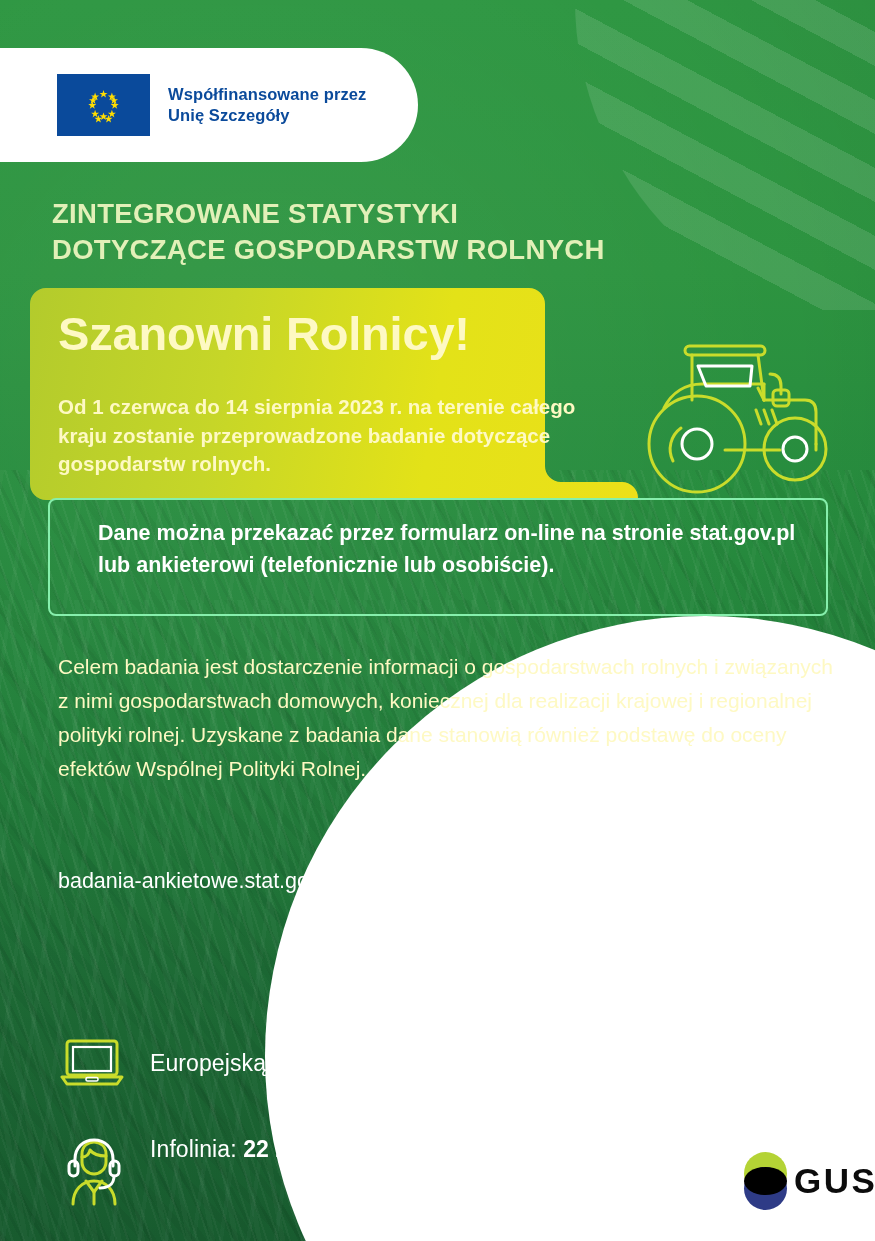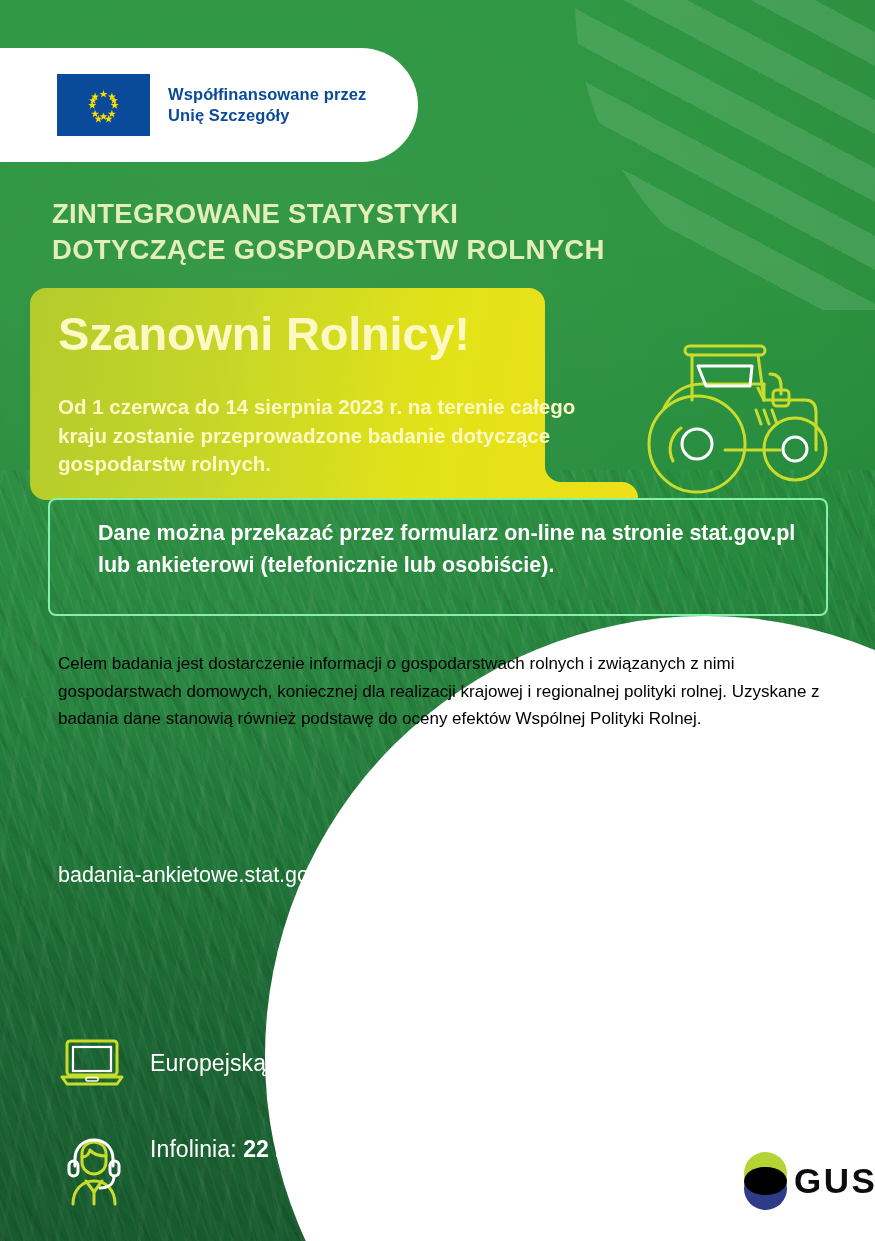--- a/index.html
+++ b/index.html
@@ -113,32 +113,32 @@
     border:2px solid #86efac; border-radius:8px;
   }
   .outline-text {
     position:absolute; left:48px; top:18px; width:714px;
     color:#ffffff; font-size:21.5px; font-weight:bold; line-height:1.47;
   }
 
   
   .body-para {
     position:absolute; left:58px; top:650px; width:790px;
-    color:#000000; font-size:17px; line-height:1.62;
+    color:#fef9c3; font-size:21px; line-height:1.62;
   }
 
   
   .identity {
     position:absolute; left:58px; top:858px; width:790px;
   }
   .identity-lead {
     color:#d4e87f; font-size:21px; font-weight:bold; line-height:1.42;
   }
   .identity-url {
-    color:#ffffff; font-size:21.5px; line-height:1.42; margin-top:2px;
+    color:#ffffff; font-size:21.5px; line-height:1.42; margin-top:8px;
   }
 
   
   .row-web {
     position:absolute; left:60px; top:1038px;
     display:flex; align-items:center; gap:26px;
   }
   .row-phone {
     position:absolute; left:62px; top:1136px;
     display:flex; align-items:flex-start; gap:24px;

